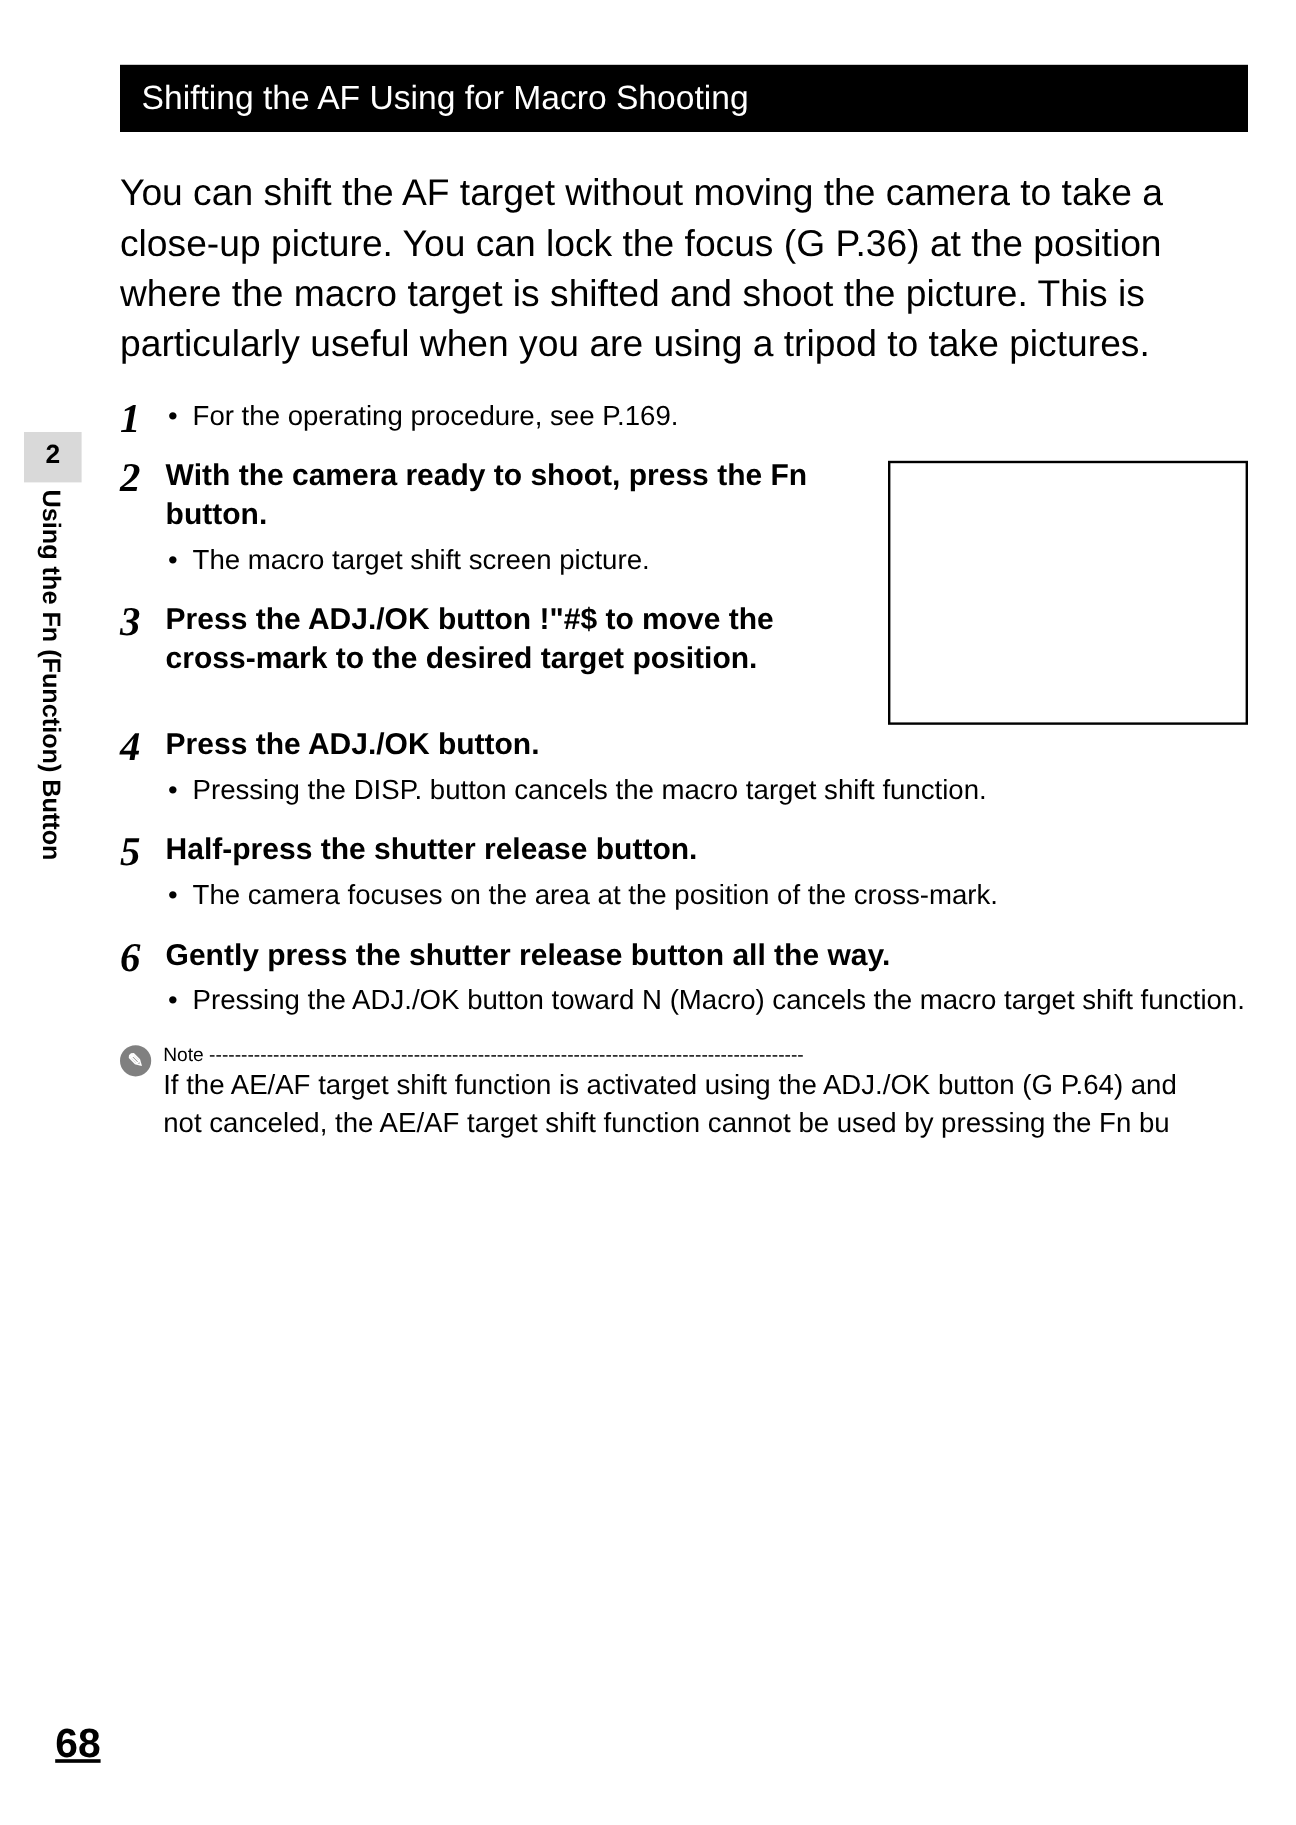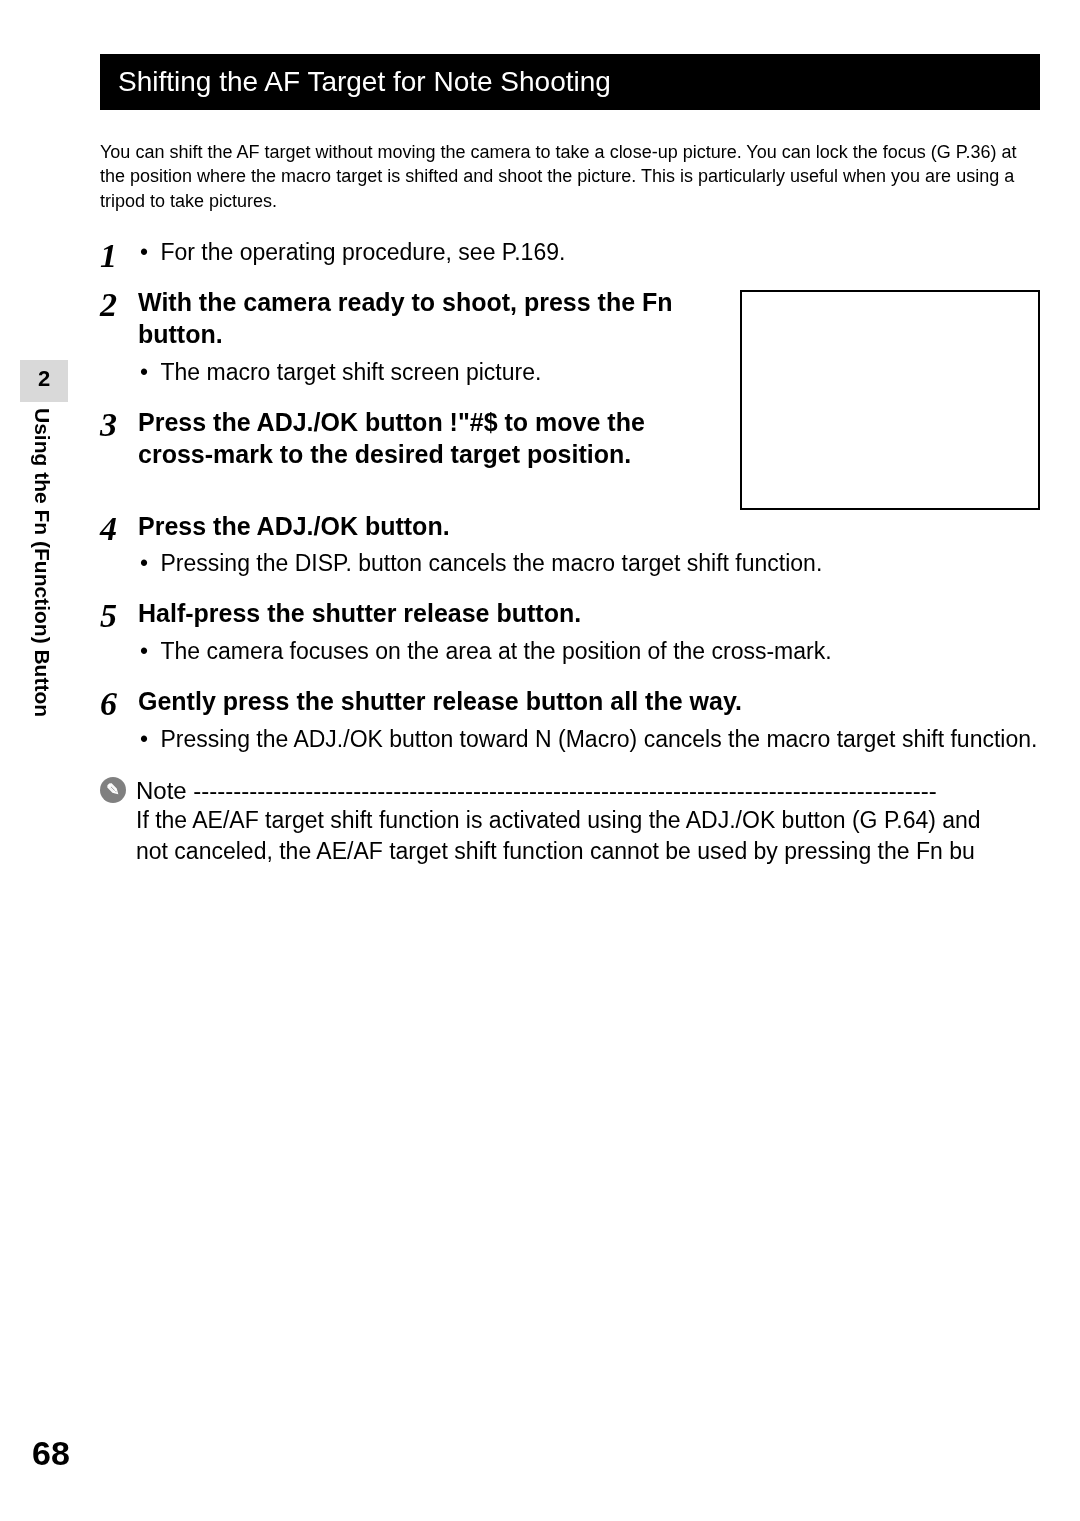--- a/index.html
+++ b/index.html
@@ -19,21 +19,21 @@
     padding: 54px 40px 40px 100px;
   }
   .title-bar {
     background: #000;
     color: #fff;
     font-size: 28px;
     padding: 12px 18px;
     margin-bottom: 16px;
   }
   .intro {
-    font-size: 18px;
+    font-size: 31px;
     line-height: 1.35;
     margin-bottom: 24px;
     margin-top: 30px;
   }
   .steps { }
   .step {
     display: flex;
     align-items: flex-start;
     margin-bottom: 10px;
   }
@@ -88,21 +88,21 @@
     font-weight: bold;
     flex-shrink: 0;
     margin-right: 10px;
     display: inline-flex;
     align-items: center;
     justify-content: center;
     font-size: 16px;
   }
   .note-body { flex: 1; overflow: hidden; }
   .note-label-line {
-    font-size: 24px;
+    font-size: 16px;
     white-space: nowrap;
     overflow: hidden;
   }
   .note-dashes { letter-spacing: 0; }
   .note-text {
     font-size: 23px;
     line-height: 1.35;
     white-space: nowrap;
     overflow: hidden;
   }
@@ -121,39 +121,40 @@
   }
   .side-tab-text {
     writing-mode: vertical-rl;
     text-orientation: mixed;
     font-weight: bold;
     font-size: 21px;
     padding: 6px 10px 0 10px;
   }
   .pagenum {
     position: absolute;
-    left: 32px;
+    left: 46px;
     bottom: 48px;
     font-weight: bold;
     font-size: 34px;
+    text-decoration: underline;
   }
 </style>
 </head>
 <body>
 
 <div class="side-tab">
   <div class="side-tab-num">2</div>
   <div class="side-tab-text">Using the Fn (Function) Button</div>
 </div>
 
 <div class="pagenum">68</div>
 
 <div class="page">
 
-  <div class="title-bar">Shifting the AF Target for Note Shooting</div>
+  <div class="title-bar">Shifting the AF Using for Macro Shooting</div>
 
   <p class="intro">You can shift the AF target without moving the camera to take a close-up picture. You can lock the focus (G  P.36) at the position where the macro target is shifted and shoot the picture. This is particularly useful when you are using a tripod to take pictures.</p>
 
   <div class="steps">
 
     <div class="step">
       <div class="step-num">1</div>
       <div class="step-body">
         <ul class="step-sub">
             <li>For the operating procedure, see P.169.</li>

